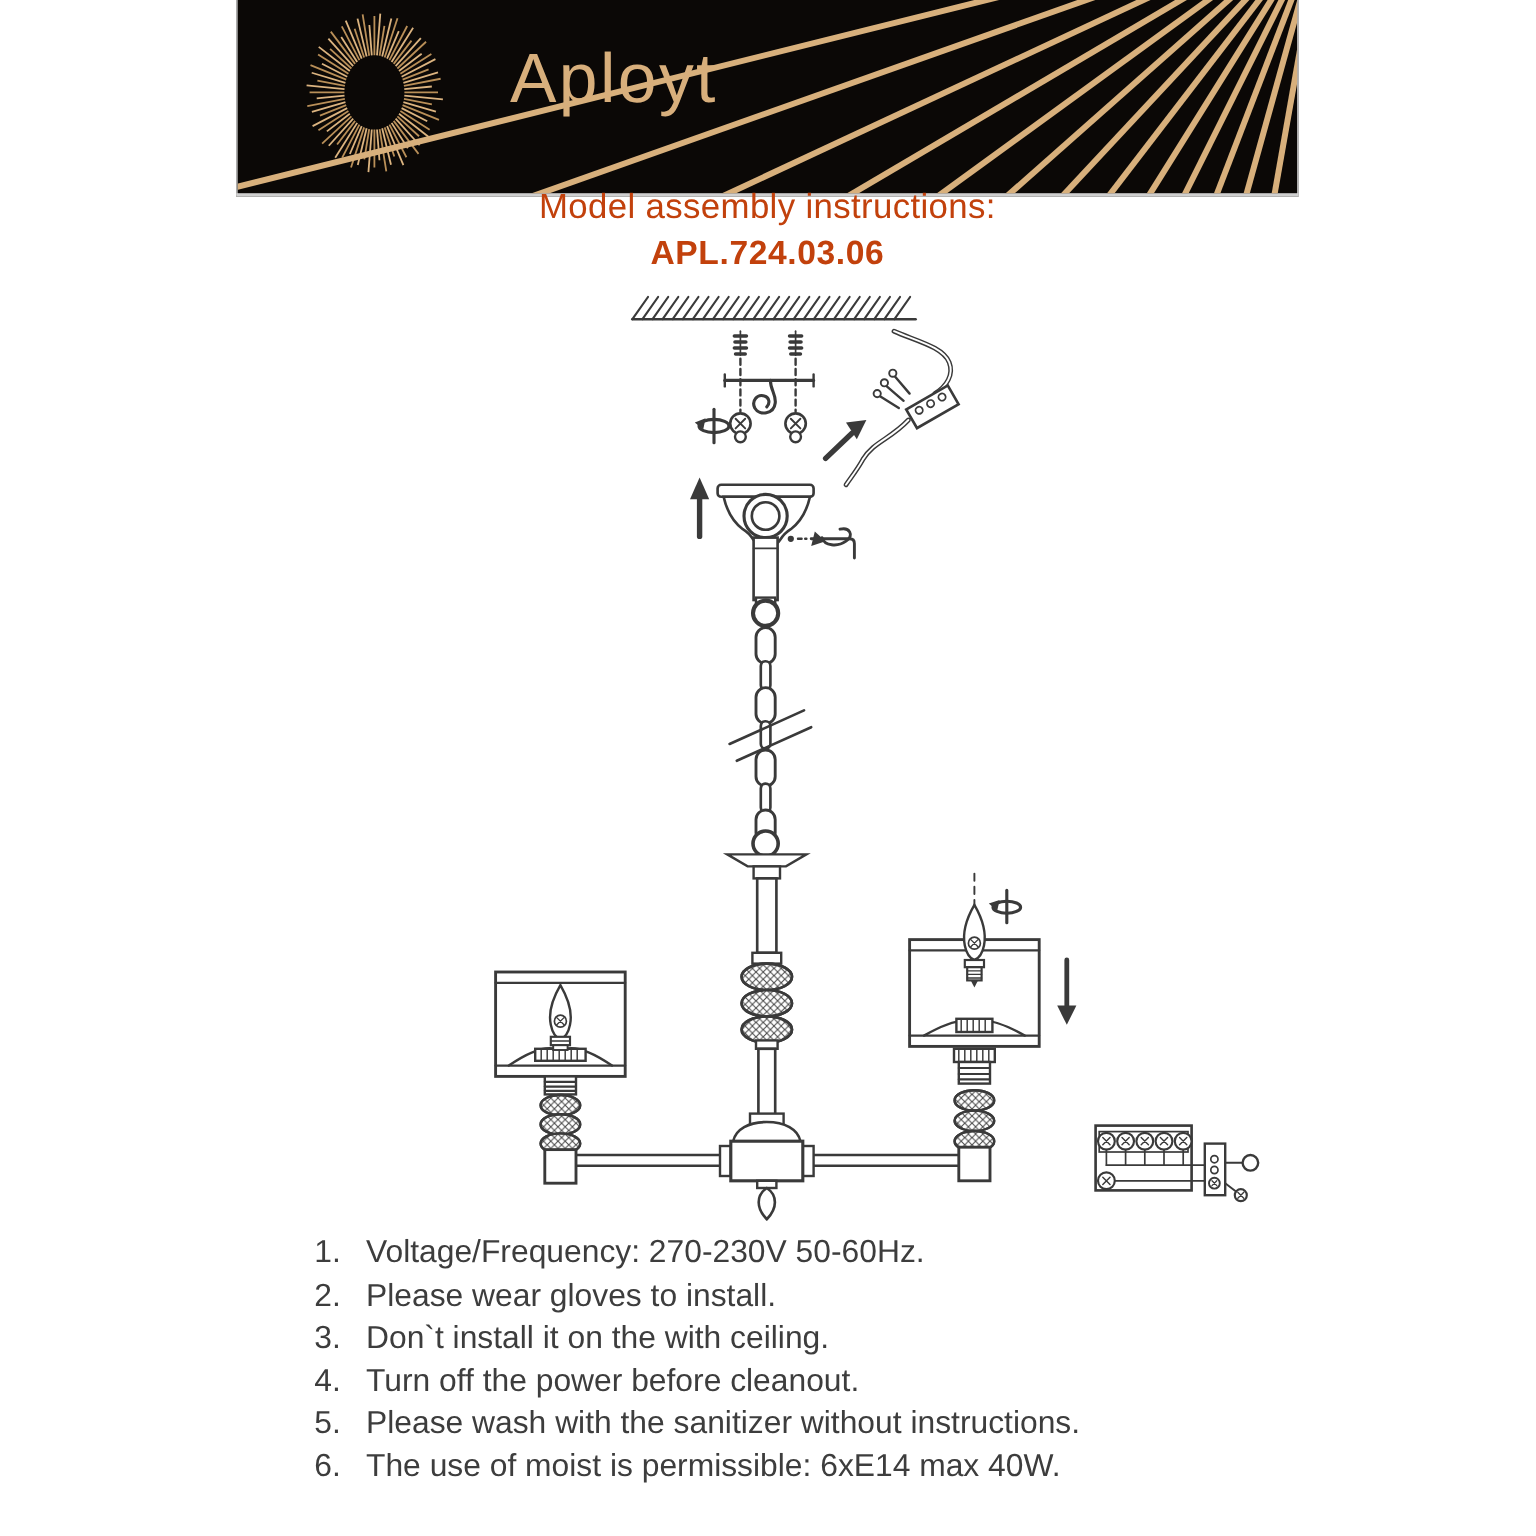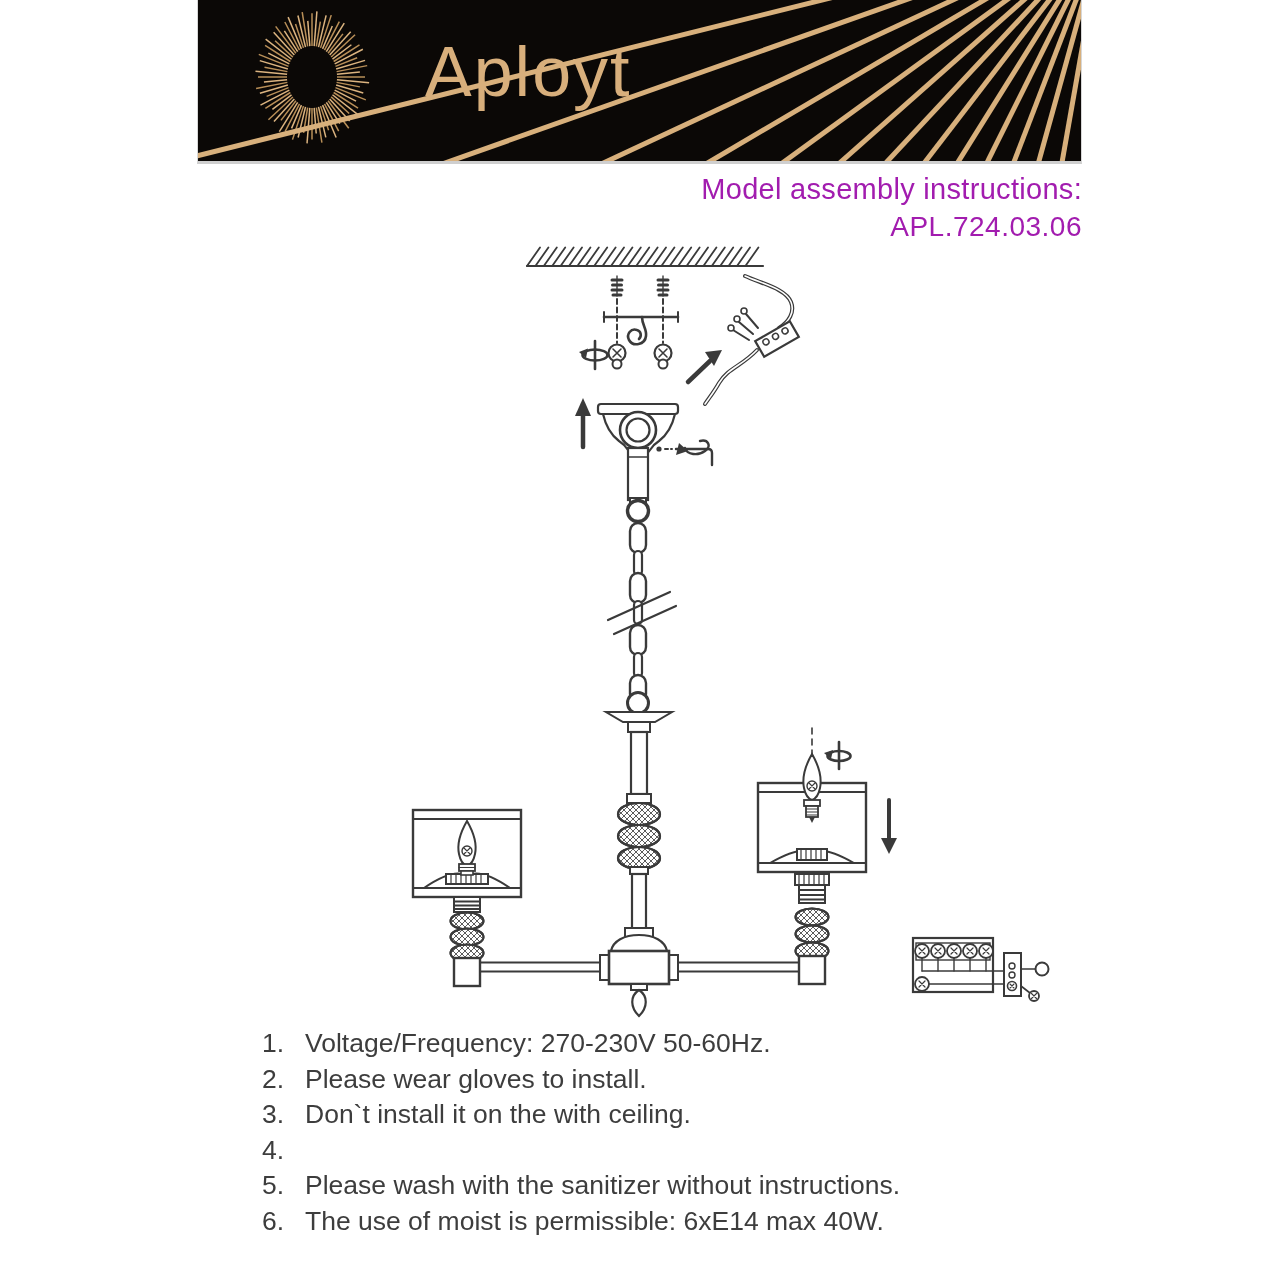--- a/index.html
+++ b/index.html
@@ -8,28 +8,28 @@
     font-family:"Liberation Sans",sans-serif;overflow:hidden;
     --banner:#0b0806;--accent:#d8af7c;--ink:#3a3a3a;
   }
   .banner{
     position:absolute;left:197px;top:0;width:885px;height:164px;
     background:var(--banner);overflow:hidden;box-sizing:border-box;
     border-left:1px solid #d7d7d7;border-right:1px solid #d7d7d7;border-bottom:3px solid #cfcfcf;
   }
   .banner-art{position:absolute;left:0;top:0;width:885px;height:164px;}
   .brand{
-    position:absolute;left:227px;top:34px;font-size:70px;line-height:1.1;
+    position:absolute;left:227px;top:34px;font-size:58px;line-height:1.1;
     color:var(--accent);letter-spacing:2px;font-weight:400;
   }
   .title-block{
-    position:absolute;left:197px;top:173px;width:885px;text-align:right;color:#a21caf;
+    position:absolute;left:197px;top:157px;width:885px;text-align:center;color:#c2410c;
   }
   .title-main{font-size:29px;font-weight:500;letter-spacing:.3px;}
-  .title-model{font-size:28px;font-weight:400;margin-top:5px;letter-spacing:.5px;}
+  .title-model{font-size:28px;font-weight:700;margin-top:5px;letter-spacing:.5px;}
   .diagram{position:absolute;left:0;top:0;width:1280px;height:1280px;}
   .instructions{
     position:absolute;left:248px;top:1026px;margin:0;padding:0;list-style:none;
     color:#3d3d3d;font-size:26.5px;font-weight:500;
   }
   .instructions li{display:flex;line-height:35.6px;}
   .instructions .num{width:36px;text-align:right;margin-right:21px;flex:none;}
 </style>
 </head>
 <body style="--banner: #0b0806; --accent: #d8af7c;">
@@ -424,20 +424,21 @@
   <li>
       <span class="num">2.</span>
       <span>Please wear gloves to install.</span>
     </li>
   <li>
       <span class="num">3.</span>
       <span>Don`t install it on the with ceiling.</span>
     </li>
   <li>
       <span class="num">4.</span>
+      <span>Turn off the power before cleanout.</span>
     </li>
   <li>
       <span class="num">5.</span>
       <span>Please wash with the sanitizer without instructions.</span>
     </li>
   <li>
       <span class="num">6.</span>
       <span>The use of moist is permissible: 6xE14 max 40W.</span>
     </li>
 </ol>

